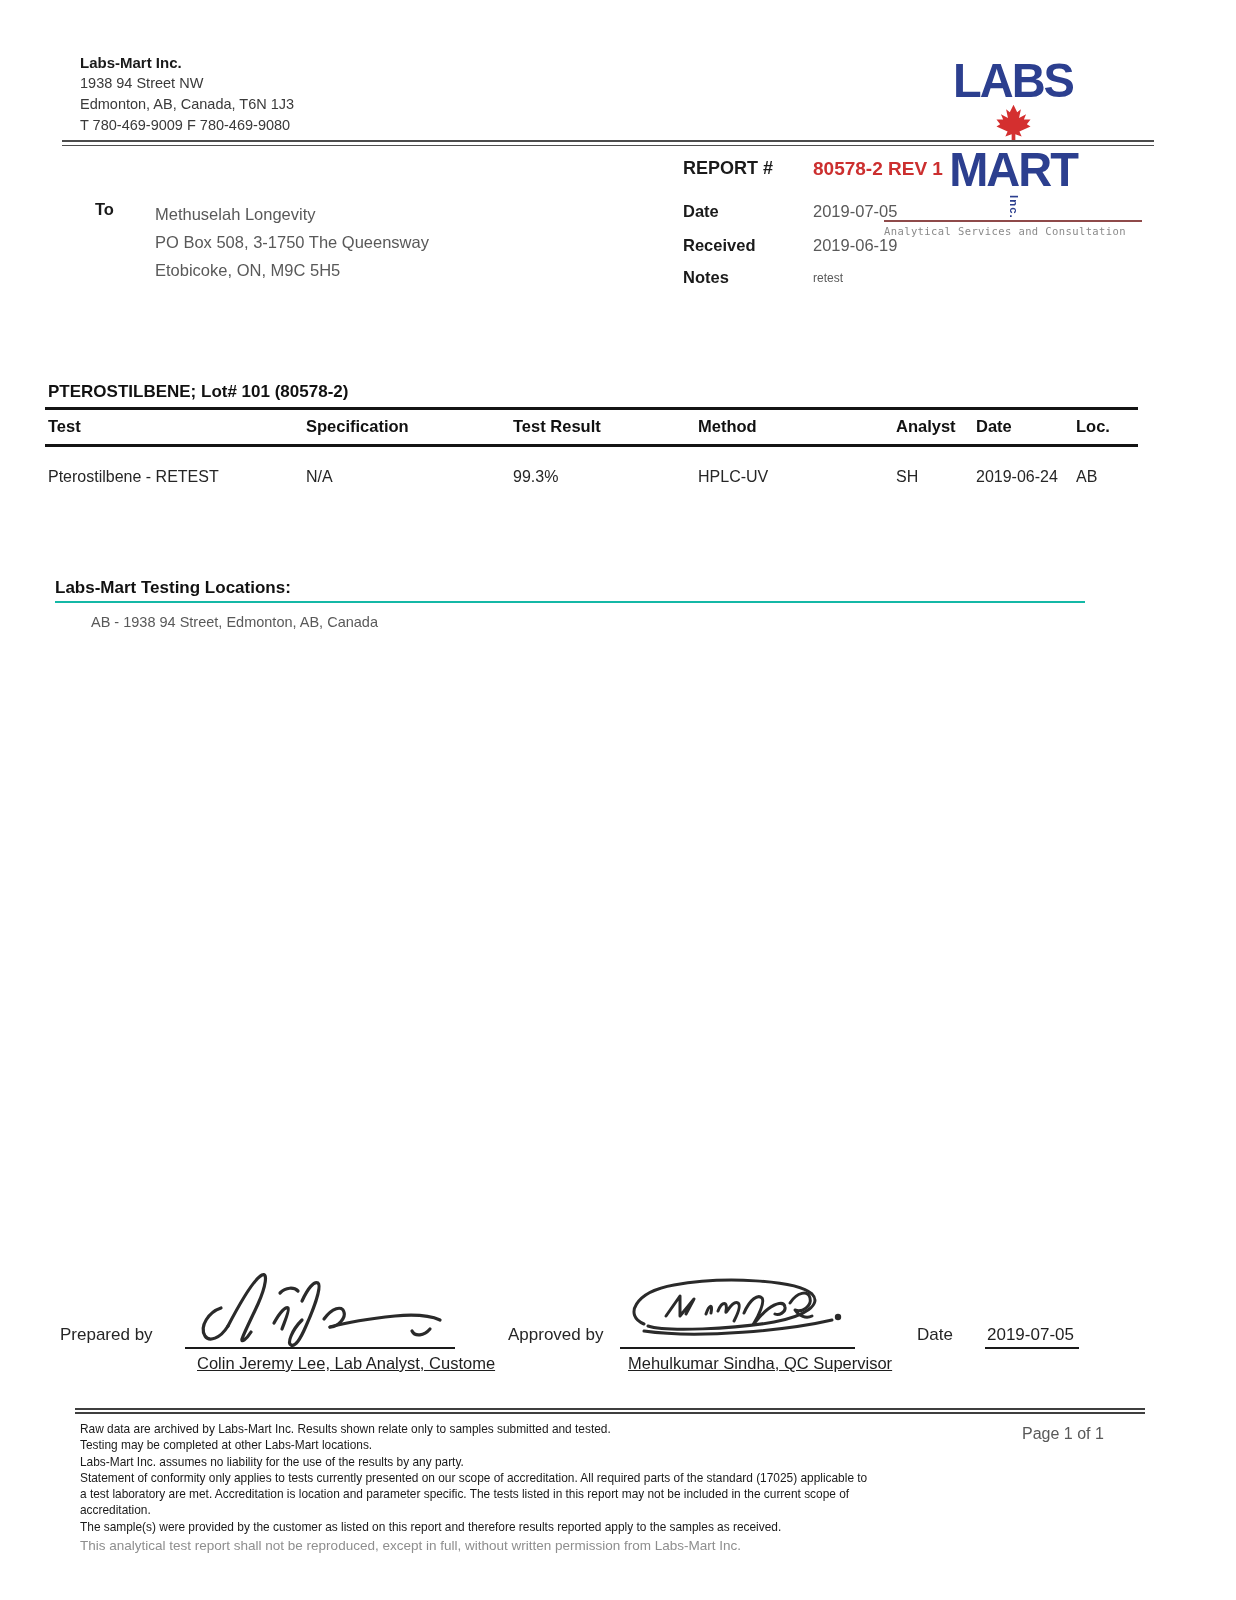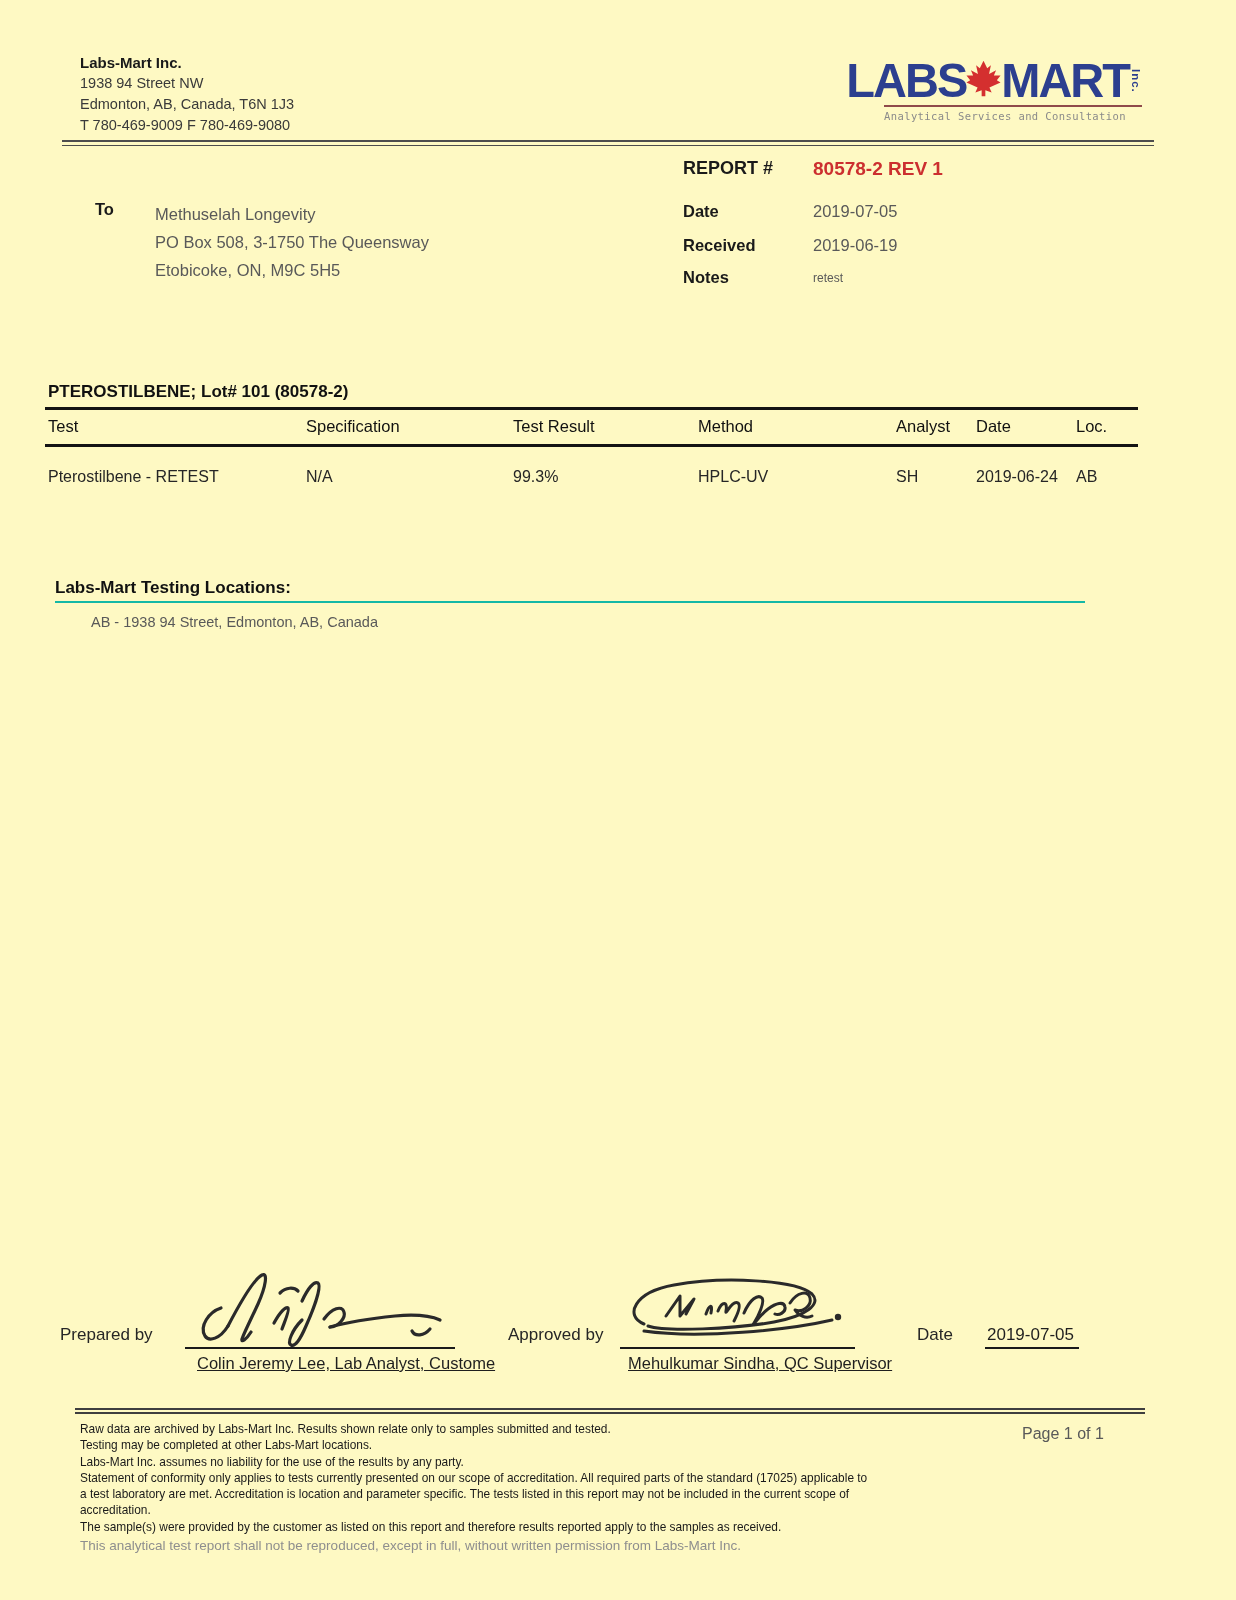--- a/index.html
+++ b/index.html
@@ -1,27 +1,27 @@
 <!DOCTYPE html>
 <html><head>
 <meta charset="utf-8">
 <style>
   * { margin:0; padding:0; box-sizing:border-box; }
   body { background:#e8e8e8; font-family:"Liberation Sans", sans-serif; }
   .page {
     position:relative; width:1236px; height:1600px; margin:0 auto;
-    background:#fef9c3; color:#1f1f1f; overflow:hidden;
+    background:#ffffff; color:#1f1f1f; overflow:hidden;
   }
 
   
   .company-block { position:absolute; left:80px; top:52px; font-size:14.5px; color:#3a3a3a; line-height:21px; }
   .company-name { font-weight:bold; font-size:15px; color:#1a1a1a; }
 
   .logo-block { position:absolute; left:884px; top:56px; width:258px; }
-  .logo-row { display:flex; align-items:center; justify-content:flex-end; }
+  .logo-row { display:flex; align-items:center; justify-content:space-between;flex-direction:column; }
   .logo-word { font-weight:bold; font-size:47px; line-height:48px; color:#2c3f8f; letter-spacing:-2px; transform:scaleY(1.04); }
   .logo-leaf { width:37px; height:37px; margin:0 -1px 4px -1px; flex:none; }
   .logo-inc { writing-mode:vertical-rl; font-size:11.5px; font-weight:bold; color:#2c3f8f; margin:2px 0 0 1px; letter-spacing:1px; }
   .logo-rule { height:2px; background:#8f4a4a; margin-top:1px; }
   .logo-tagline { font-family:"DejaVu Sans Mono", monospace; font-size:10.5px; color:#8a8a8a; margin-top:3px; letter-spacing:0.4px; white-space:nowrap; }
 
   .rule-double-top { position:absolute; left:62px; top:140px; width:1092px; height:6px;
     border-top:2px solid #4d4d4d; border-bottom:1px solid #4d4d4d; }
 
   
@@ -36,21 +36,21 @@
 
   .to-label { position:absolute; left:95px; top:200px; font-weight:bold; font-size:16.5px; color:#1a1a1a; }
   .to-lines { position:absolute; left:155px; top:200px; font-size:16.5px; color:#595959; line-height:28px; }
 
   
   .sample-section { position:absolute; left:45px; top:382px; width:1093px; }
   .sample-title { font-weight:bold; font-size:17px; color:#111; margin-left:3px; }
   .rule-thick { height:3px; background:#141414; margin-top:5px; }
   .rule-mid { height:3px; background:#141414; }
   .tbl { display:grid; grid-template-columns:258px 207px 185px 198px 80px 100px 1fr; padding-left:3px; }
-  .tbl.hdr { padding-top:7px; padding-bottom:8px; font-weight:normal; font-size:16.5px; color:#111; }
+  .tbl.hdr { padding-top:7px; padding-bottom:8px; font-weight:bold; font-size:16.5px; color:#111; }
   .tbl.row { padding-top:21px; font-size:16px; color:#262626; }
 
   
   .locations-section { position:absolute; left:55px; top:578px; width:1030px; }
   .locations-title { font-weight:bold; font-size:17px; color:#111; border-bottom:2px solid #14b8a6; padding-bottom:3px; }
   .locations-item { margin-top:11px; font-size:14.5px; color:#595959;margin-left:36px; }
 
   
   .sig-section { position:absolute; left:0; top:1268px; width:1236px; height:135px; }
   .sig-label { position:absolute; top:57px; font-size:17px; color:#262626; }

